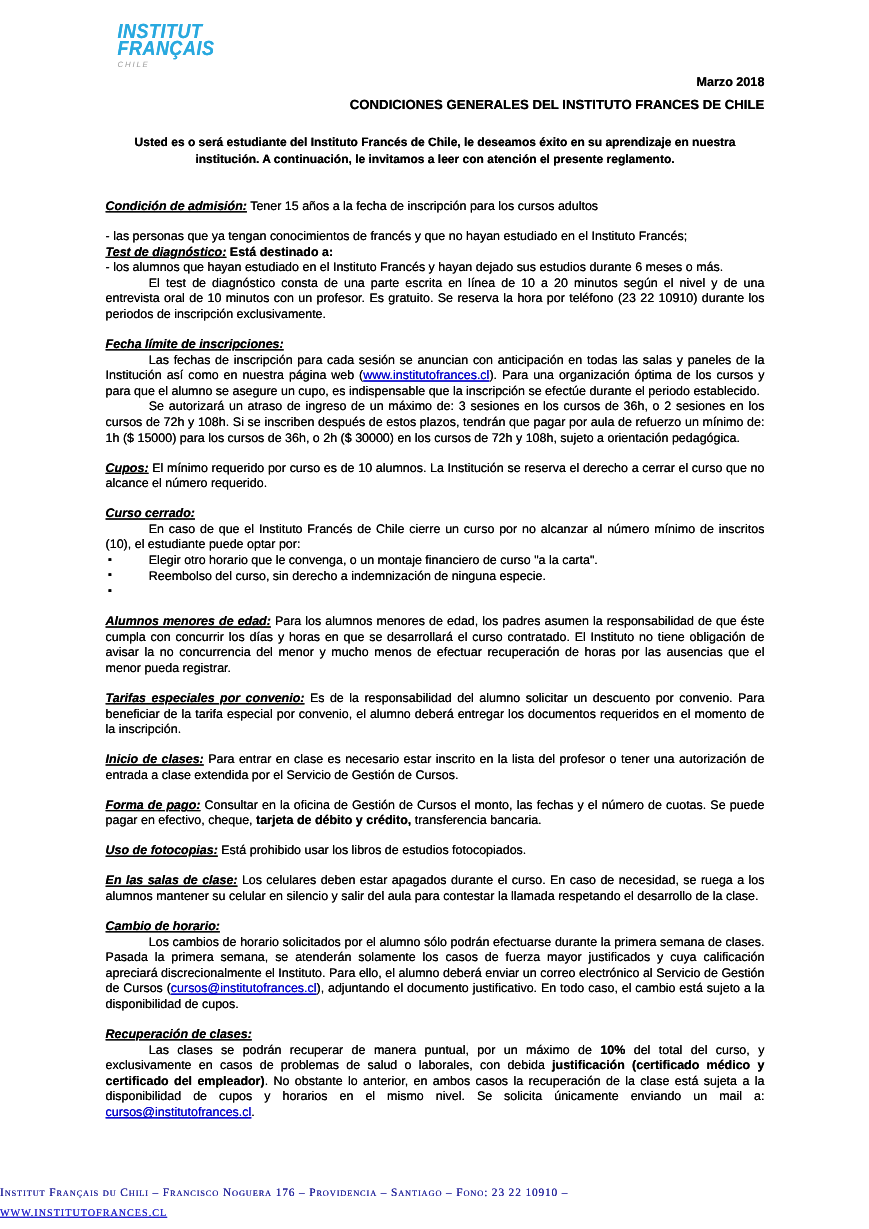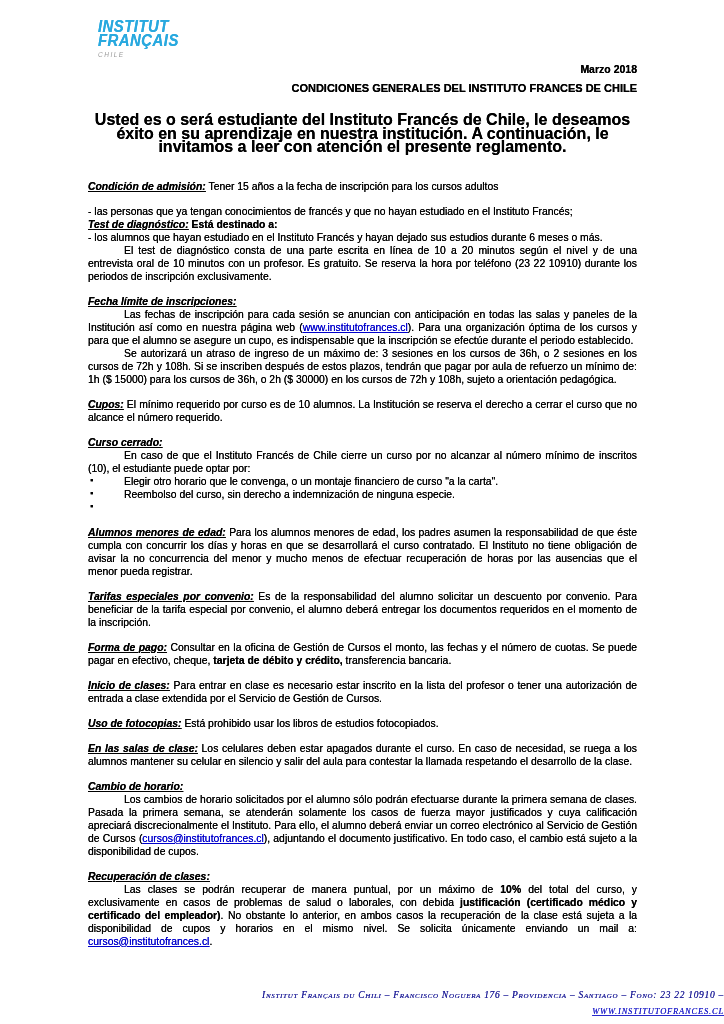--- a/index.html
+++ b/index.html
@@ -24,33 +24,33 @@
     line-height:14px;
     letter-spacing:0.5px;
     transform:scaleX(0.88);
     transform-origin:left top;
     text-shadow:0 0 0.5px #29a9df;
   }
   .logo-country { color:#9a9a9a; font-size:6.5px; letter-spacing:1.5px; margin-top:3px; text-shadow:none; }
 
   .date-line { text-align:right; font-weight:bold; font-size:10.5px; margin-top:5px; }
   .doc-title { text-align:right; font-weight:bold; font-size:11px; margin-top:7px; }
-  .intro { text-align:center; font-weight:bold; font-size:16px; line-height:13.5px; margin-top:19px; padding:0 6px; }
+  .intro { text-align:center; font-weight:bold; font-size:10px; line-height:13.5px; margin-top:19px; padding:0 6px; }
 
   .sec { font-size:10.4px; line-height:13px; text-align:justify; margin-top:12px; }
   .sec.first { margin-top:26px; }
   .heading { font-weight:bold; font-style:italic; text-decoration:underline; }
   .bold { font-weight:bold; }
   .indent { text-indent:36px; }
   .link { color:#0000cc; text-decoration:underline; cursor:pointer; }
 
   .bullet-row { position:relative; padding-left:36px; min-height:13px; }
   .bullet { position:absolute; left:2px; top:-1px; font-size:9px; }
 
-  .footer { position:absolute; left:0; right:0; bottom:6px; text-align:right;font-style:italic; }
+  .footer { position:absolute; left:0; right:0; bottom:6px; text-align:left; }
   .footer-address {
     font-family:"Liberation Serif","DejaVu Serif",serif;
     font-variant:small-caps;
     color:#26269c;
     font-size:9.5px;
     letter-spacing:0.7px;
     text-shadow:0 0 0.4px #26269c;
   }
   .footer-link {
     display:inline-block;
@@ -114,25 +114,25 @@
 
     <p class="sec">
       <span class="heading">Alumnos menores de edad:</span><span> Para los alumnos menores de edad, los padres asumen la responsabilidad de que éste cumpla con concurrir los días y horas en que se desarrollará el curso contratado. El Instituto no tiene obligación de avisar la no concurrencia del menor y mucho menos de efectuar recuperación de horas por las ausencias que el menor pueda registrar.</span>
     </p>
 
     <p class="sec">
       <span class="heading">Tarifas especiales por convenio:</span><span> Es de la responsabilidad del alumno solicitar un descuento por convenio. Para beneficiar de la tarifa especial por convenio, el alumno deberá entregar los documentos requeridos en el momento de la inscripción.</span>
     </p>
 
     <p class="sec">
-      <span class="heading">Forma de pago:</span><span> Consultar en la oficina de Gestión de Cursos el monto, las fechas y el número de cuotas. Se puede pagar en efectivo, cheque, </span><span class="bold">tarjeta de débito y crédito,</span><span> transferencia bancaria.</span>
+      <span class="heading">Inicio de clases:</span><span> Para entrar en clase es necesario estar inscrito en la lista del profesor o tener una autorización de entrada a clase extendida por el Servicio de Gestión de Cursos.</span>
     </p>
 
     <p class="sec">
-      <span class="heading">Inicio de clases:</span><span> Para entrar en clase es necesario estar inscrito en la lista del profesor o tener una autorización de entrada a clase extendida por el Servicio de Gestión de Cursos.</span>
+      <span class="heading">Forma de pago:</span><span> Consultar en la oficina de Gestión de Cursos el monto, las fechas y el número de cuotas. Se puede pagar en efectivo, cheque, </span><span class="bold">tarjeta de débito y crédito,</span><span> transferencia bancaria.</span>
     </p>
 
     <p class="sec">
       <span class="heading">Uso de fotocopias:</span><span> Está prohibido usar los libros de estudios fotocopiados.</span>
     </p>
 
     <p class="sec">
       <span class="heading">En las salas de clase:</span><span> Los celulares deben estar apagados durante el curso. En caso de necesidad, se ruega a los alumnos mantener su celular en silencio y salir del aula para contestar la llamada respetando el desarrollo de la clase.</span>
     </p>
 

